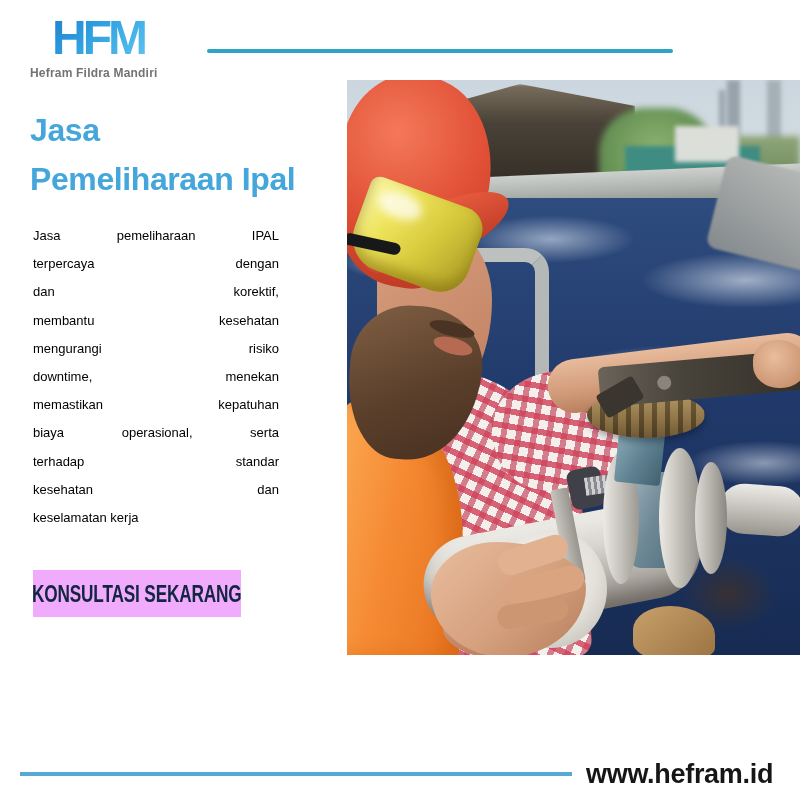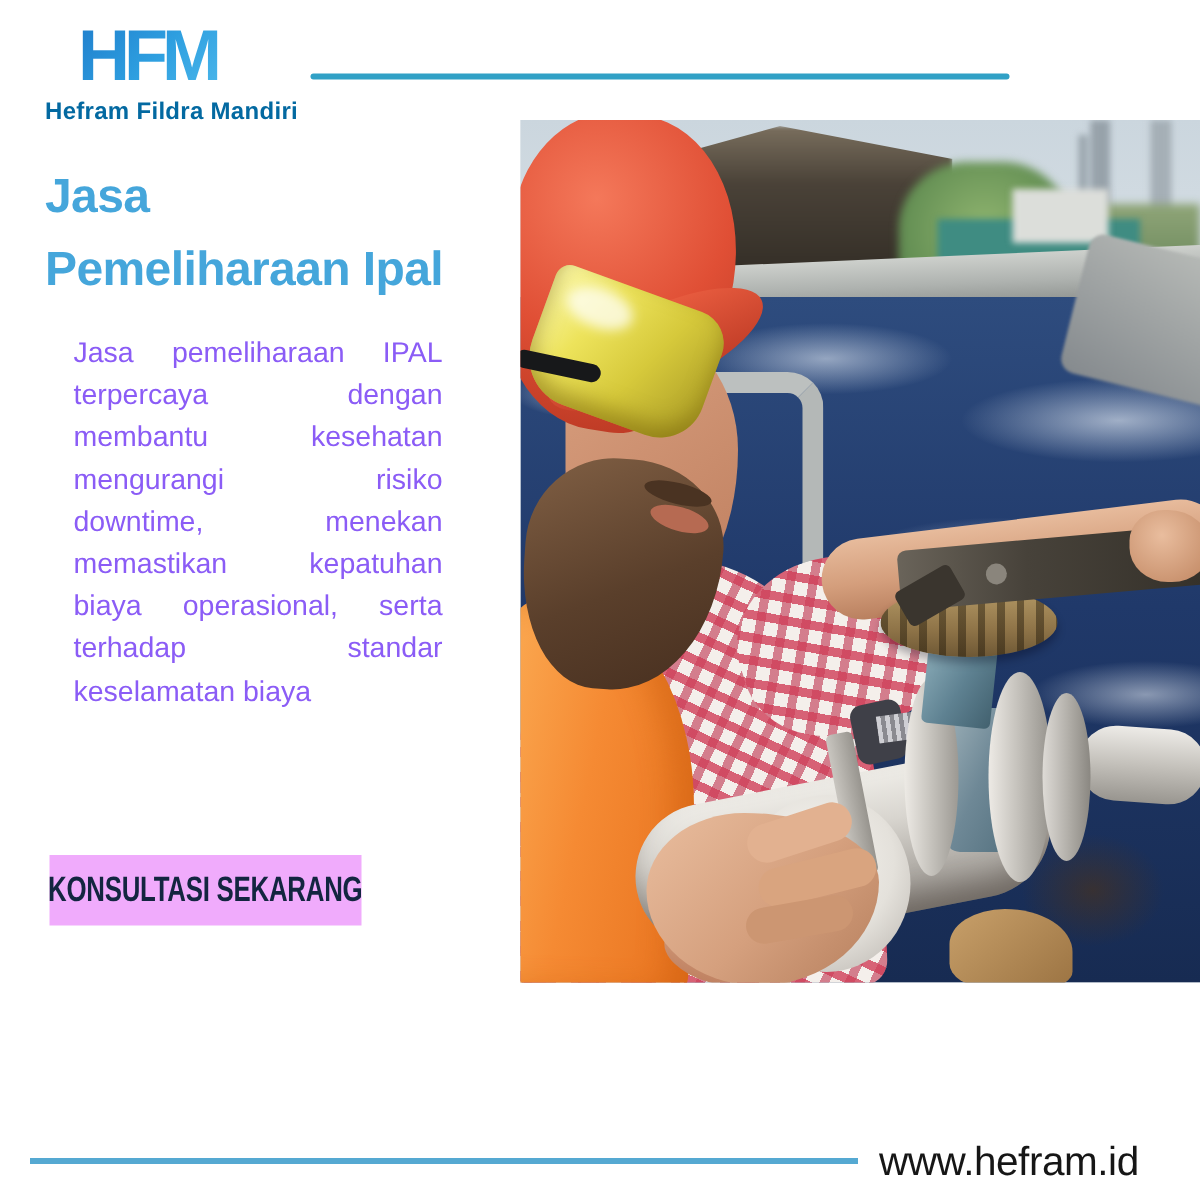--- a/index.html
+++ b/index.html
@@ -7,37 +7,37 @@
   .canvas { position:relative; width:800px; height:800px; background:#ffffff; overflow:hidden;border-radius:15px; }
 
   
   .logo { position:absolute; left:30px; top:14px; }
   .logo-text {
     font-size:48px; font-weight:800; letter-spacing:-4px; line-height:1;
     padding-left:22px;
     background:linear-gradient(135deg,#1B74C6 0%,#2E9FE0 45%,#63CAF3 100%);
     -webkit-background-clip:text; background-clip:text; color:transparent;
   }
-  .logo-tagline { font-size:16px; font-weight:700; color:#0369a1; letter-spacing:.2px; margin-top:4px; }
+  .logo-tagline { font-size:12px; font-weight:700; color:#737373; letter-spacing:.2px; margin-top:4px; }
   .top-line { position:absolute; left:207px; top:49px; width:466px; height:4px; background:#31A1C6; border-radius:2px; }
 
   
   .headline { position:absolute; left:30px; top:106px; width:310px; color:#45A6DB; font-weight:700;
               font-size:32px; line-height:49px; letter-spacing:-.4px; white-space:nowrap; }
-  .body-text { position:absolute; left:33px; top:222px; width:246px; color:#8b5cf6; font-size:19px; line-height:28.2px;margin-left:16px; }
+  .body-text { position:absolute; left:33px; top:222px; width:246px; color:#000000; font-size:13px; line-height:28.2px; }
   .body-line { text-align:justify; text-align-last:justify; white-space:nowrap; }
   .body-line.last { text-align-last:left; }
   .cta-button { position:absolute; left:33px; top:570px; width:208px; height:47px; background:#f0abfc;
                 display:flex; align-items:center; justify-content:center; border:none; cursor:pointer; }
   .cta-label { font-size:21px; font-weight:700; color:#132540; letter-spacing:-.2px;
                transform:scaleX(.82) scaleY(1.12); white-space:nowrap; }
 
   
   .bottom-line { position:absolute; left:20px; top:772px; width:552px; height:4px; background:#55A9D2; }
-  .website { position:absolute; left:586px; top:759px; font-size:27px; font-weight:400; color:#161616; letter-spacing:-.3px; }
+  .website { position:absolute; left:586px; top:759px; font-size:27px; font-weight:700; color:#161616; letter-spacing:-.3px; }
 
   
   .photo { position:absolute; left:347px; top:80px; width:453px; height:575px; overflow:hidden; background:#C7D3DC; }
   .photo * { position:absolute; }
   .ph-sky { left:0; top:0; right:0; height:135px; background:linear-gradient(180deg,#CBD6DE 0%,#D9E1E6 100%); z-index:1; }
   .ph-scaffold { right:0; top:0; width:85px; height:128px; z-index:2; filter:blur(2px); }
   .ph-scaffold::before { content:""; position:absolute; left:12px; top:0; width:13px; height:128px; background:#97A2AA; }
   .ph-scaffold::after  { content:""; position:absolute; left:52px; top:0; width:14px; height:128px; background:#A5AFB6; box-shadow:-52px 6px 0 -4px #9AA5AD; }
   .ph-treeline { right:0; top:56px; width:115px; height:44px; background:linear-gradient(180deg,#8FA578,#6E8B5E); filter:blur(3px); z-index:2; }
   .ph-building { left:38px; top:4px; width:250px; height:110px; z-index:3; filter:blur(1.5px);
@@ -173,27 +173,29 @@
   <div class="top-line"></div>
 
   <div class="headline">
     <div>Jasa</div>
     <div>Pemeliharaan Ipal</div>
   </div>
 
   <div class="body-text">
       <div class="body-line">Jasa pemeliharaan IPAL</div>
       <div class="body-line">terpercaya dengan</div>
+      <div class="body-line">dan korektif,</div>
       <div class="body-line">membantu kesehatan</div>
       <div class="body-line">mengurangi risiko</div>
       <div class="body-line">downtime, menekan</div>
       <div class="body-line">memastikan kepatuhan</div>
       <div class="body-line">biaya operasional, serta</div>
       <div class="body-line">terhadap standar</div>
-      <div class="body-line last">keselamatan biaya</div>
+      <div class="body-line">kesehatan dan</div>
+      <div class="body-line last">keselamatan kerja</div>
     </div>
 
   <button class="cta-button">
     <span class="cta-label">KONSULTASI SEKARANG</span>
   </button>
 
   <div class="photo">
     <div class="ph-sky"></div>
     <div class="ph-scaffold"></div>
     <div class="ph-treeline"></div>

